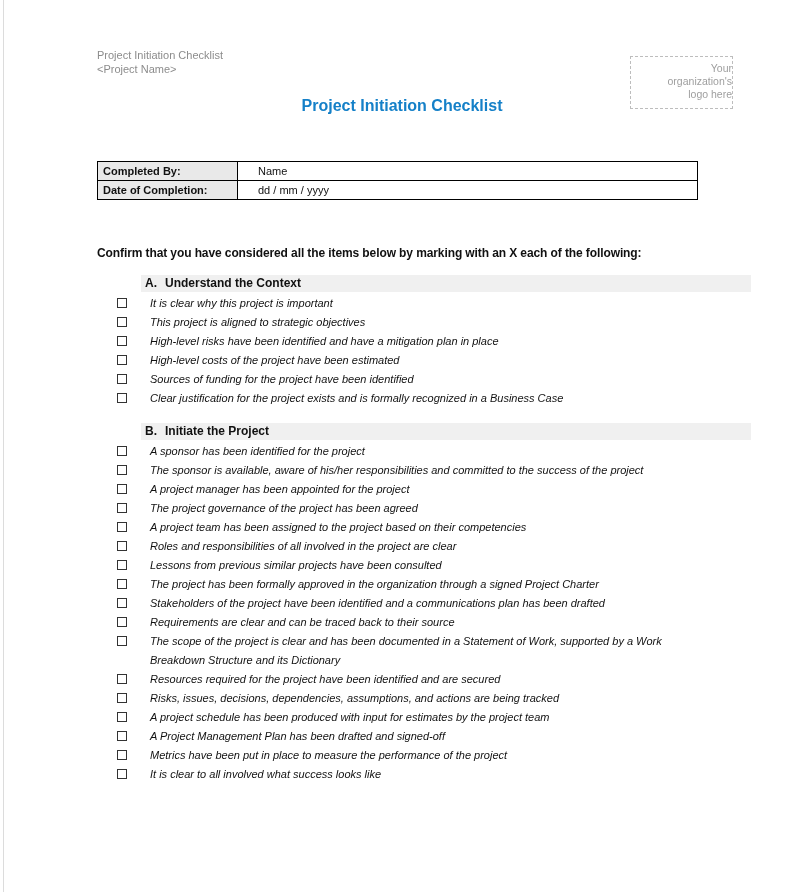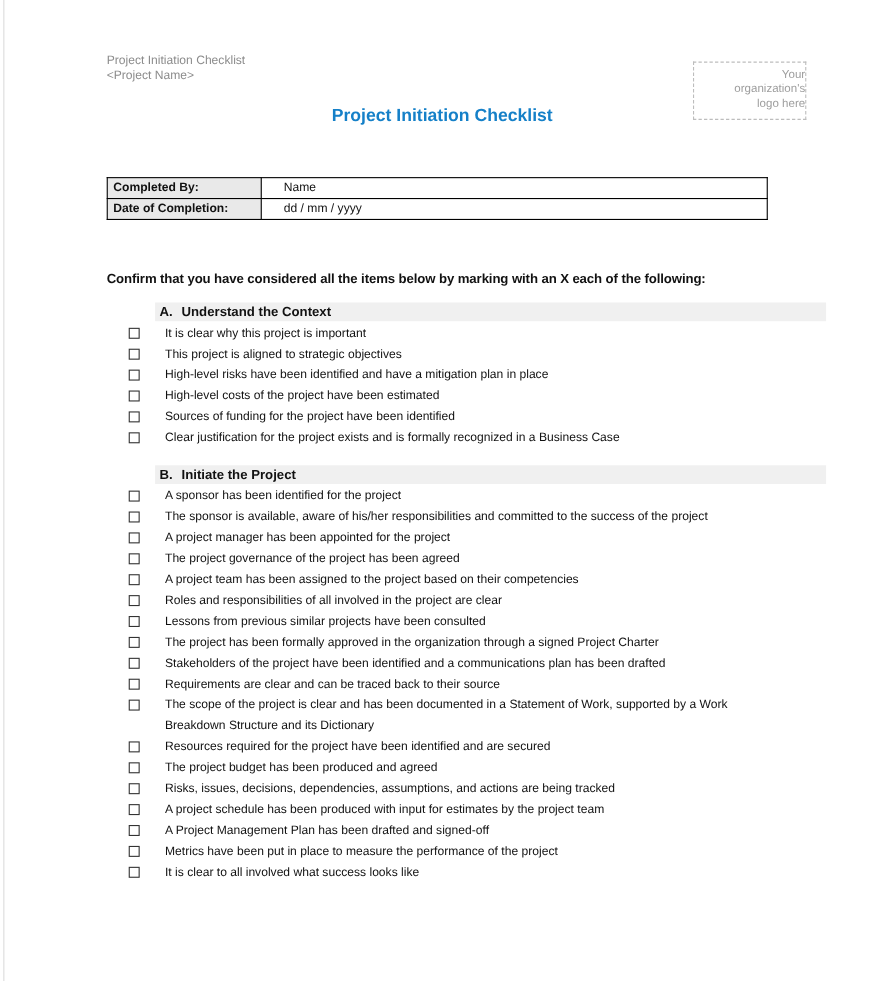--- a/index.html
+++ b/index.html
@@ -107,20 +107,21 @@
     width: 10px; height: 10px;
     border: 1px solid #333333;
     margin-top: 4px;
     margin-right: 23px;
     background: #ffffff;
   }
   .check-label {
     font-size: 11px;
     line-height: 19px;
     max-width: 548px;
+    font-style: italic;
   }
 </style>
 </head>
 <body>
 
 <div class="page">
   <div class="page-edge"></div>
 
   <div class="doc-header">
     <div>Project Initiation Checklist</div>
@@ -229,24 +230,20 @@
       <div class="check-row">
         <span class="checkbox"></span>
         <span class="check-label">The scope of the project is clear and has been documented in a Statement of Work, supported by a Work Breakdown Structure and its Dictionary</span>
       </div>
       <div class="check-row">
         <span class="checkbox"></span>
         <span class="check-label">Resources required for the project have been identified and are secured</span>
       </div>
       <div class="check-row">
         <span class="checkbox"></span>
-        <span class="check-label">The project budget has been produced and agreed</span>
-      </div>
-      <div class="check-row">
-        <span class="checkbox"></span>
         <span class="check-label">Risks, issues, decisions, dependencies, assumptions, and actions are being tracked</span>
       </div>
       <div class="check-row">
         <span class="checkbox"></span>
         <span class="check-label">A project schedule has been produced with input for estimates by the project team</span>
       </div>
       <div class="check-row">
         <span class="checkbox"></span>
         <span class="check-label">A Project Management Plan has been drafted and signed-off</span>
       </div>

